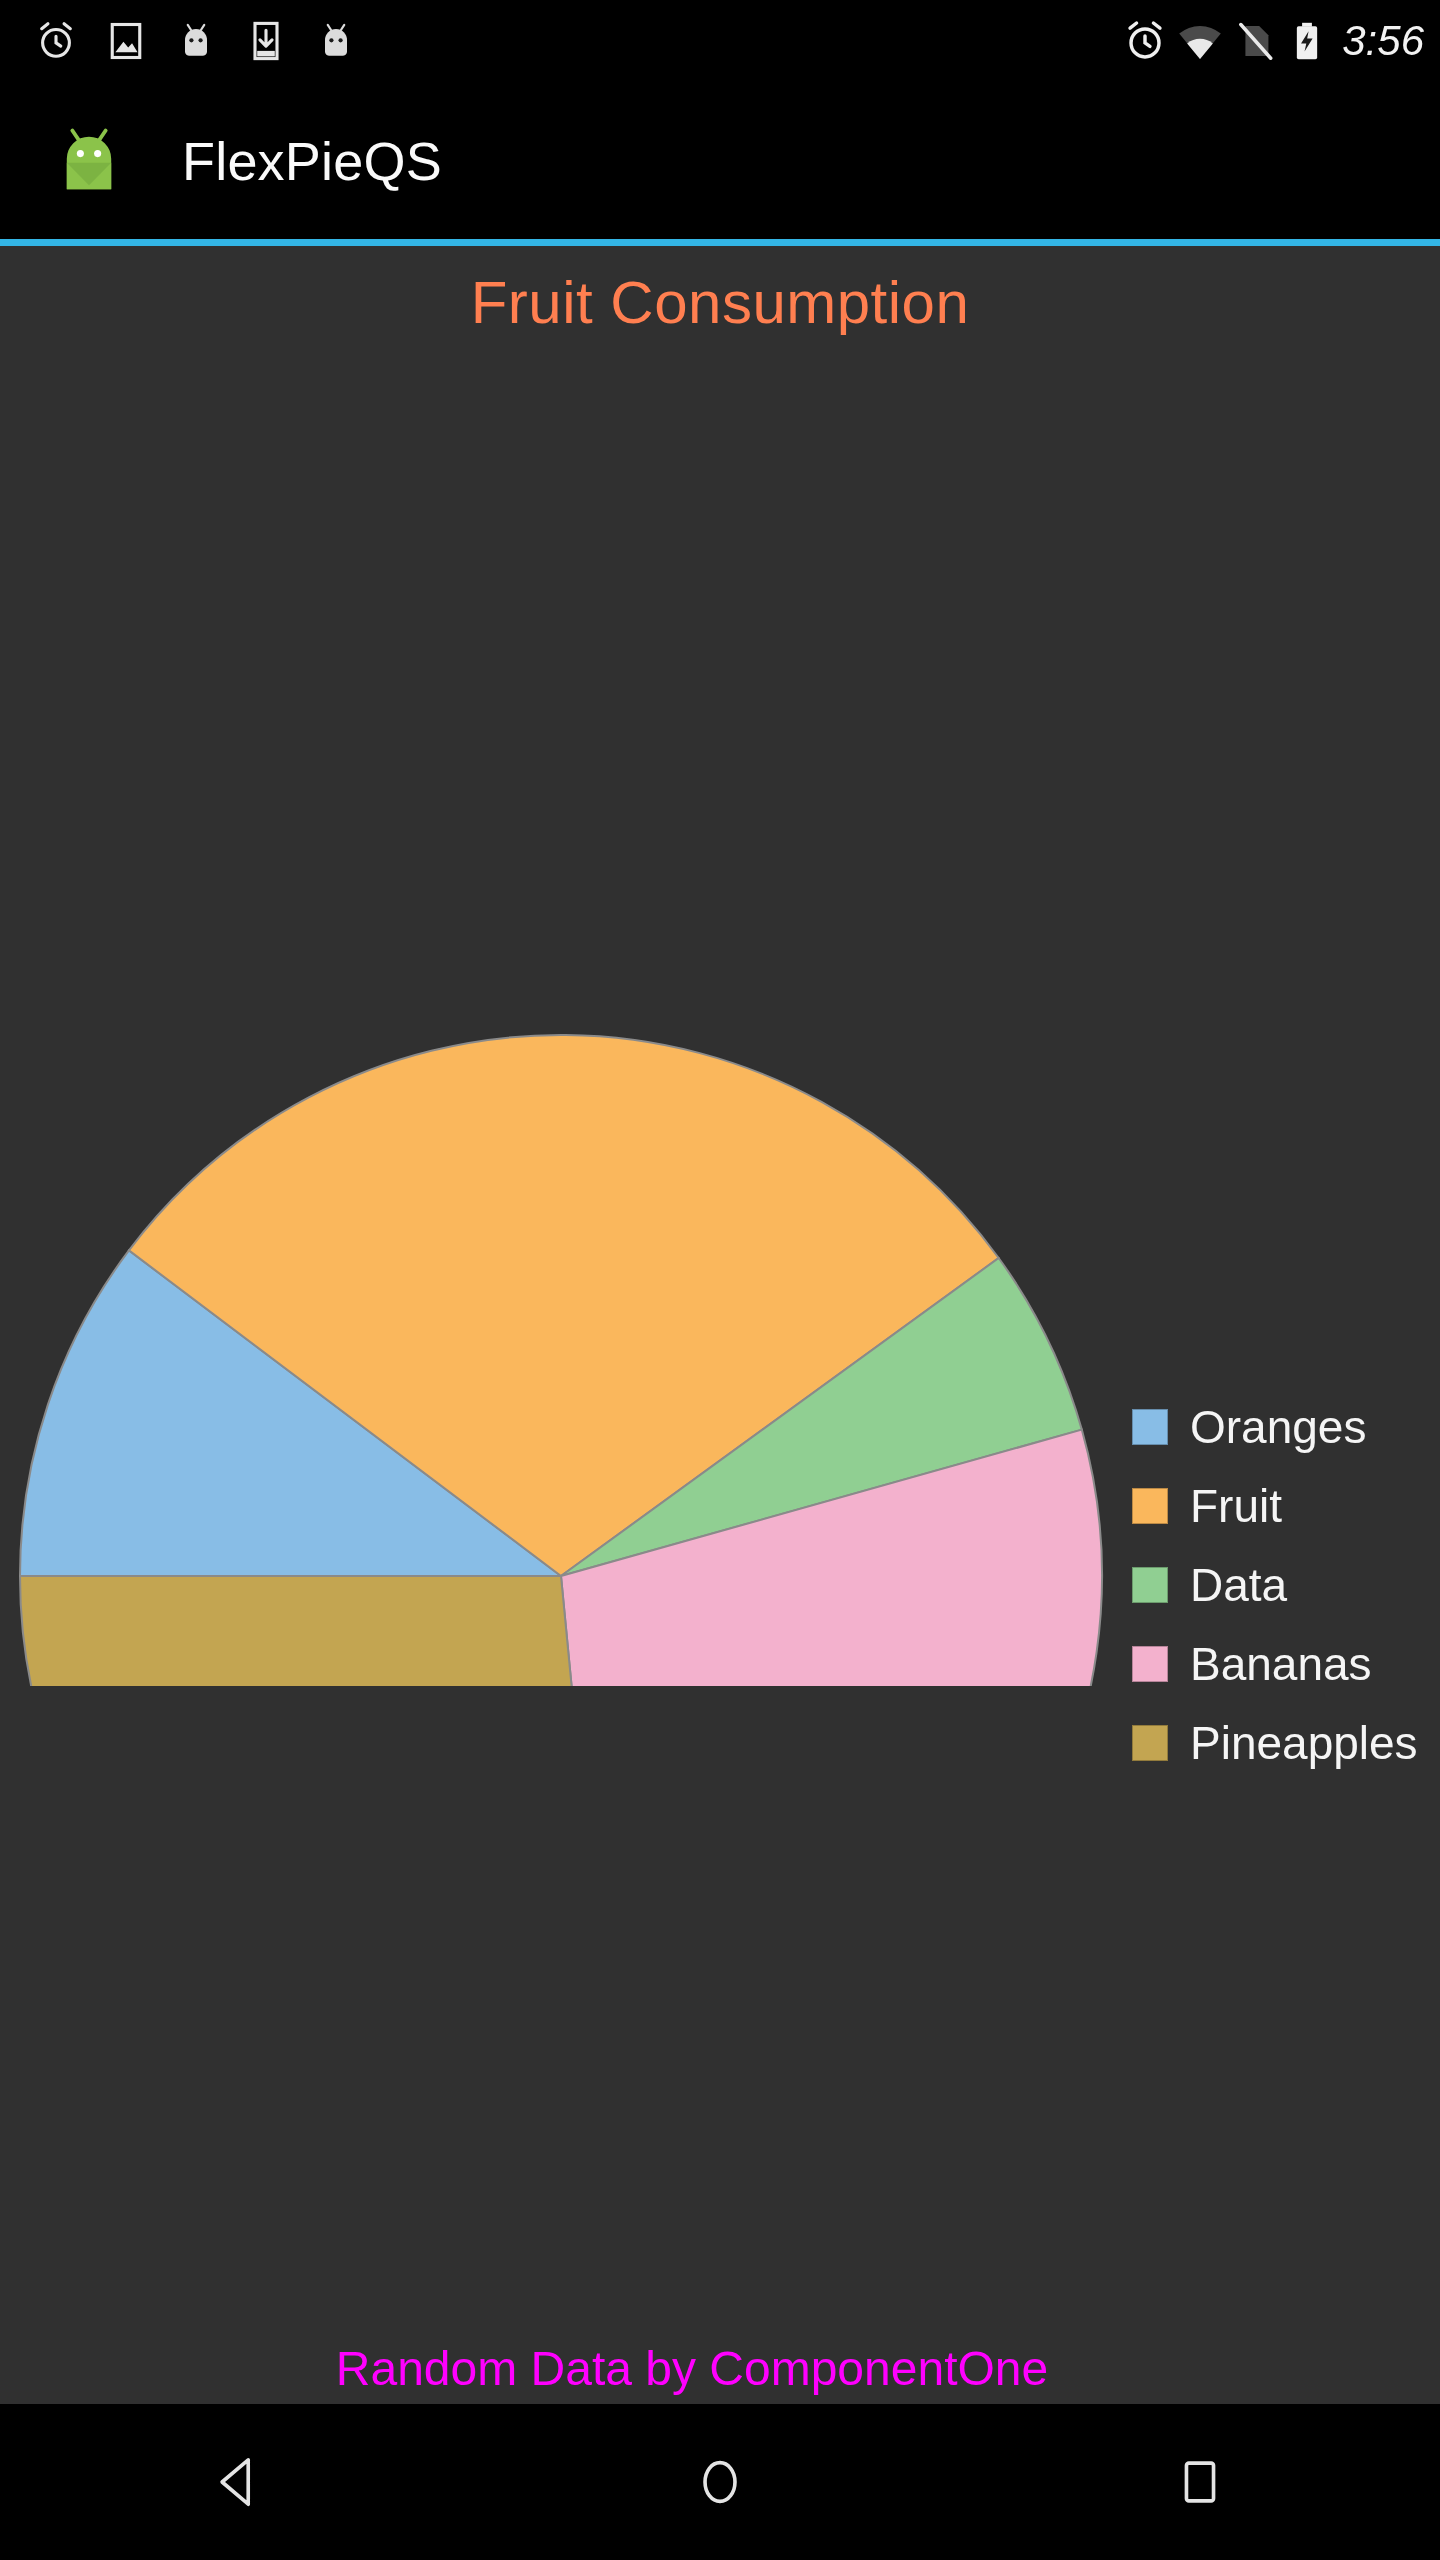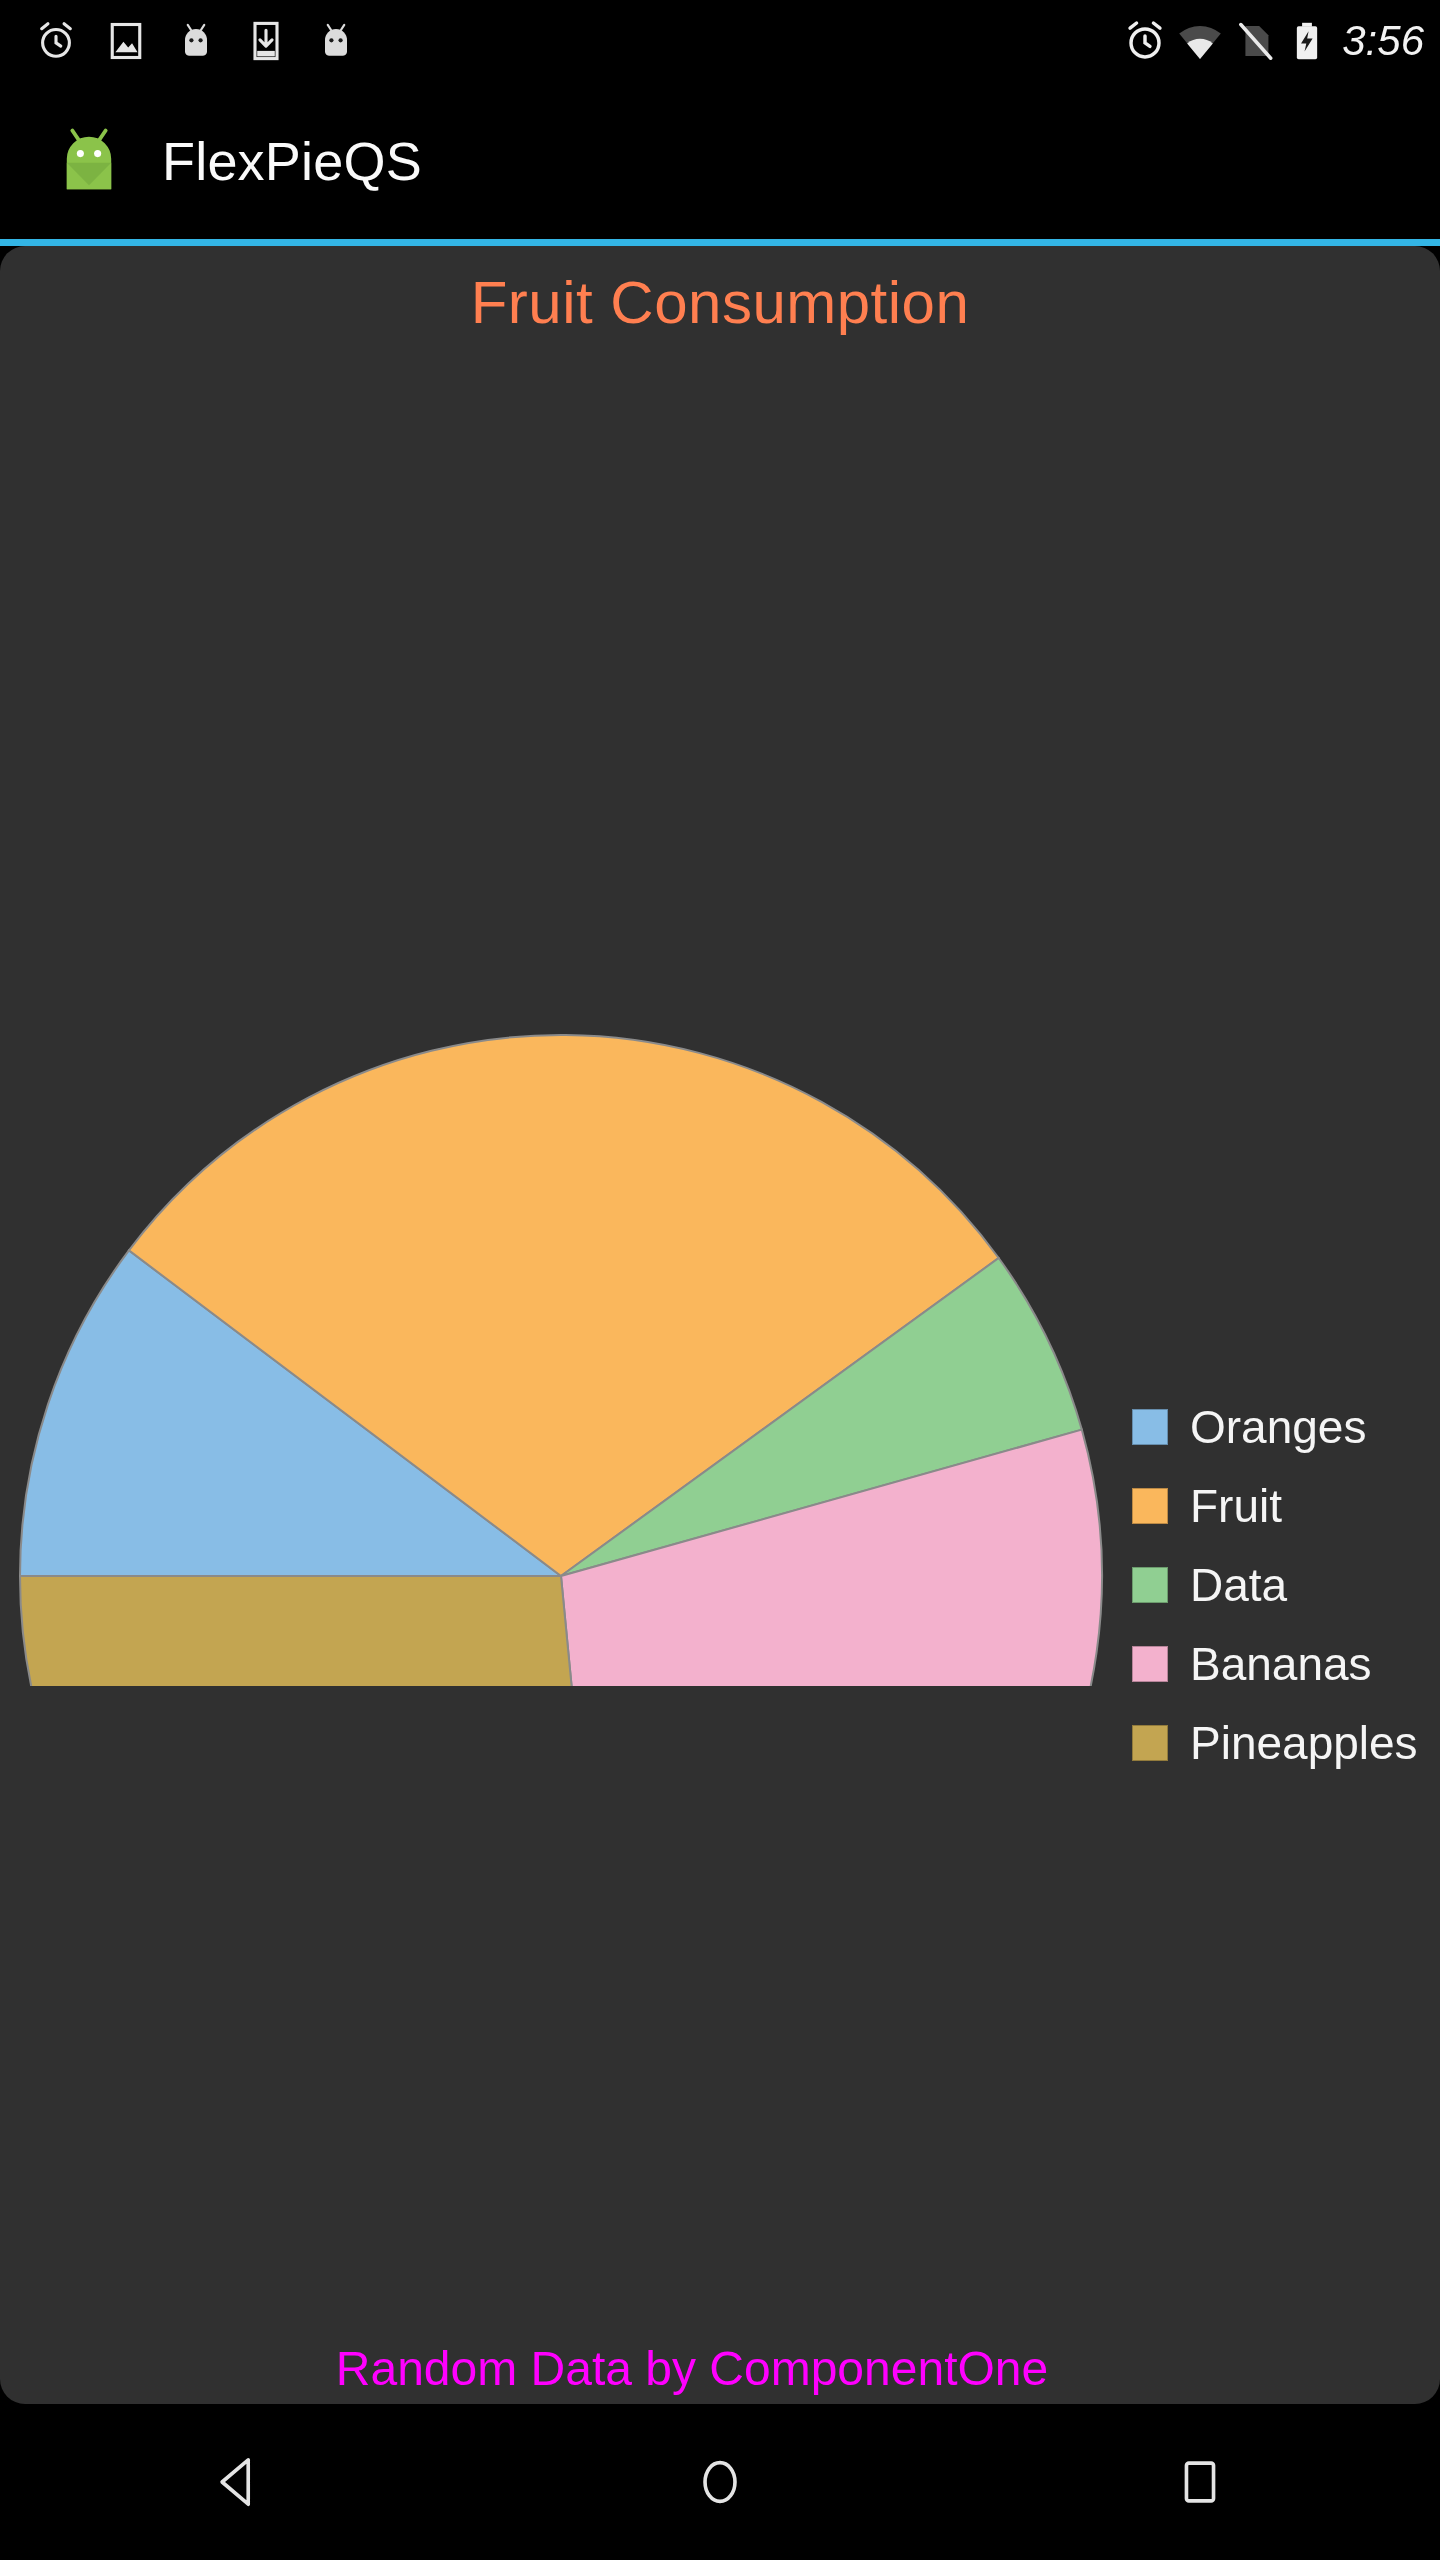--- a/index.html
+++ b/index.html
@@ -28,34 +28,33 @@
 
   
   #app-bar {
     position: absolute; top: 82px; left: 0;
     width: 1440px; height: 157px;
     background: #000;
     display: flex; align-items: center;
   }
   #app-icon { margin-left: 52px; width: 74px; height: 74px; display:block; }
   #app-title {
-    color: #fafafa; font-size: 54px; margin-left: 36px;
+    color: #fafafa; font-size: 54px; margin-left: 56px;
     font-weight: normal; letter-spacing: .2px; text-align: center;
   }
   #app-bar-accent {
     position: absolute; top: 239px; left: 0;
     width: 1440px; height: 7px; background: #33b5e5;
   }
 
   
   #content {
     position: absolute; top: 246px; left: 0;
     width: 1440px; height: 2158px;
     background: #303030;
-    border-radius: 25px;
   }
   #chart-title {
     position: absolute; top: 22px; left: 0; width: 1440px;
     text-align: center;
     color: #ff7f50;
     font-size: 60px; font-weight: normal; letter-spacing: .5px;
   }
   #chart-footer {
     position: absolute; bottom: 8px; left: 0; width: 1384px;
     text-align: center;

